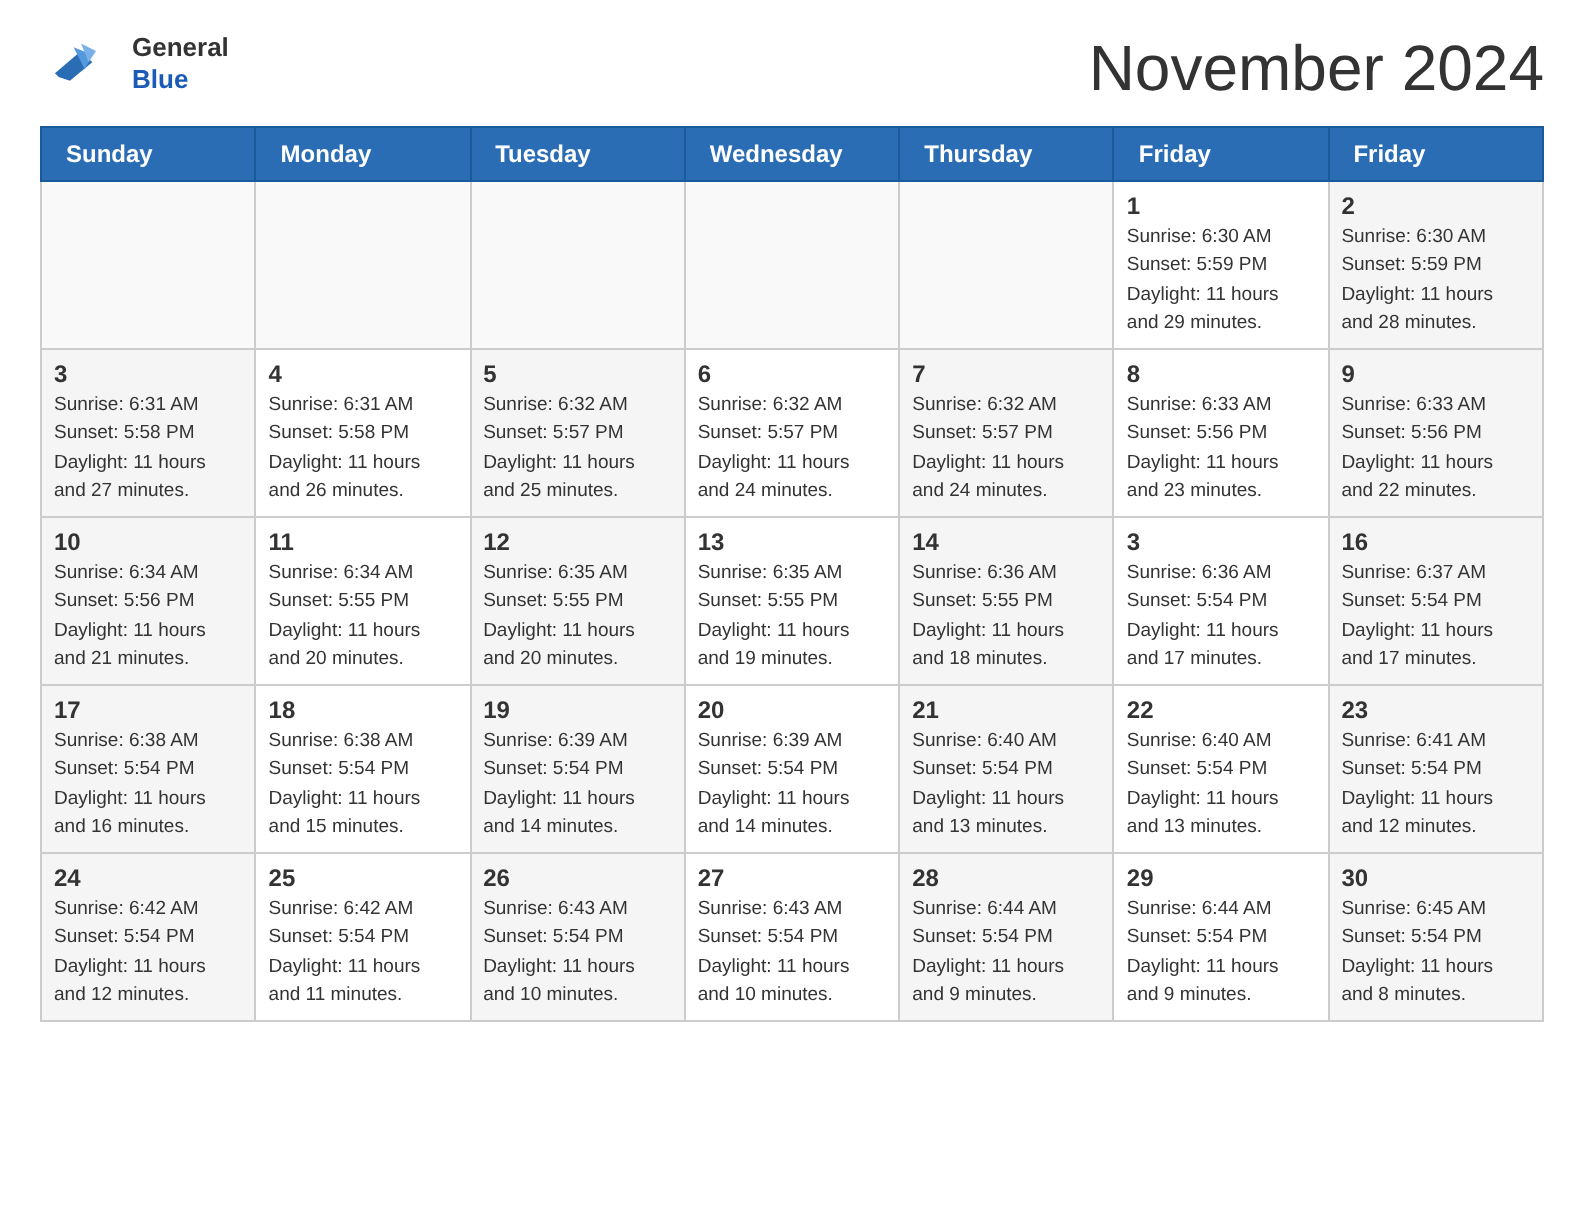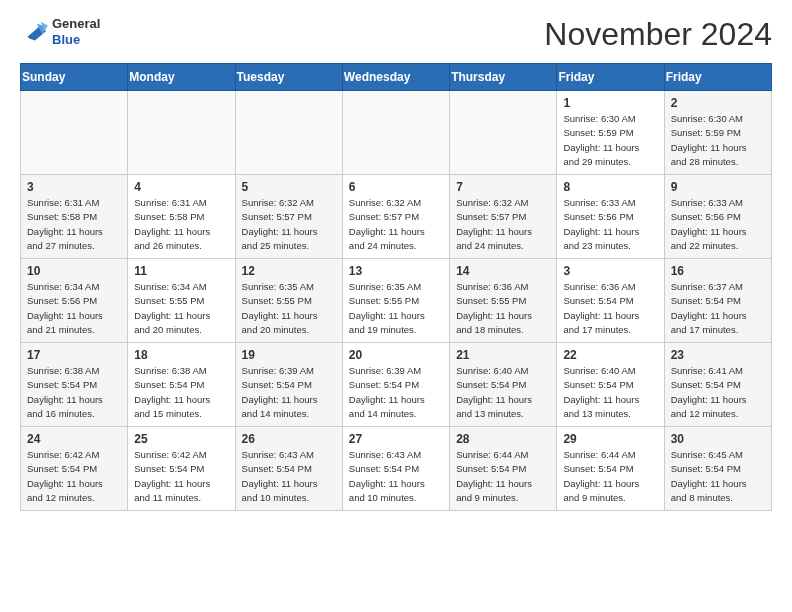--- a/index.html
+++ b/index.html
@@ -12,21 +12,21 @@
     }
     .header {
       display: flex;
       justify-content: space-between;
       align-items: flex-start;
       margin-bottom: 10px;
     }
     .logo {
       display: flex;
       align-items: center;
-      gap: 4px;
+      gap: 18px;
     }
     .logo-text {
       font-size: 13px;
       font-weight: bold;
       line-height: 1.2;
     }
     .logo-text .general { color: #333; }
     .logo-text .blue { color: #1a5cb5; }
     .logo-bird {
       width: 28px;
@@ -48,21 +48,21 @@
     .calendar {
       width: 100%;
       border-collapse: collapse;
       border: 1px solid #ccc;
     }
     .calendar th {
       background-color: #2a6db5;
       color: #fff;
       font-size: 12px;
       font-weight: bold;
-      padding: 6px 1px;
+      padding: 6px 12px;
       text-align: left;
       border: 1px solid #1a5a9a;
     }
     .calendar td {
       width: calc(100% / 7);
       vertical-align: top;
       padding: 5px 6px;
       border: 1px solid #ccc;
       font-size: 10px;
       color: #333;

